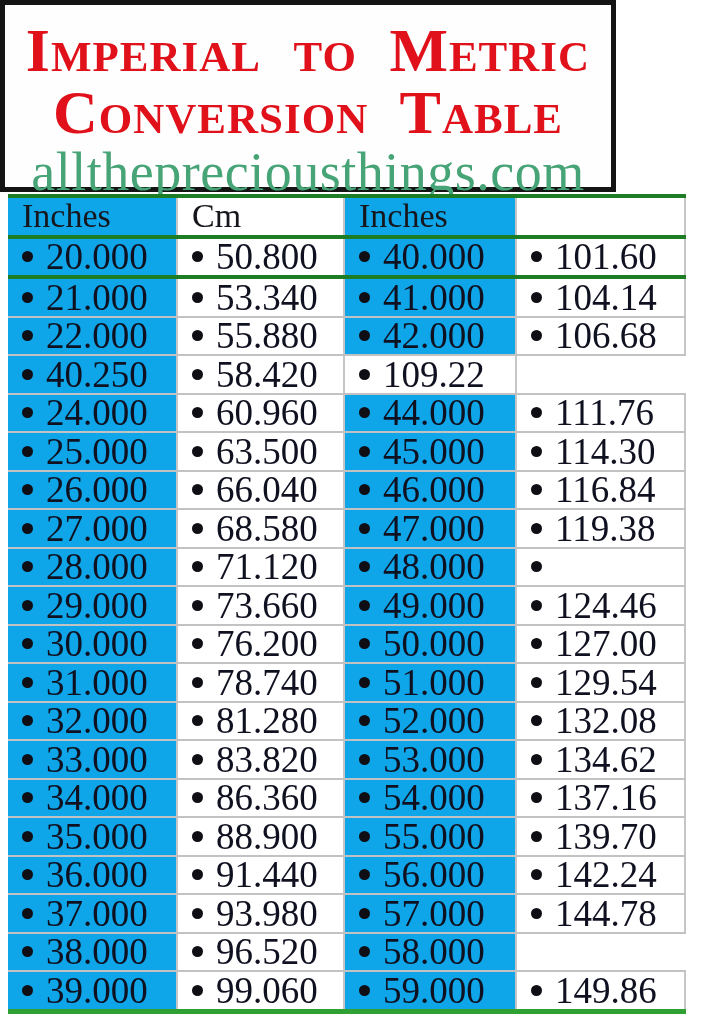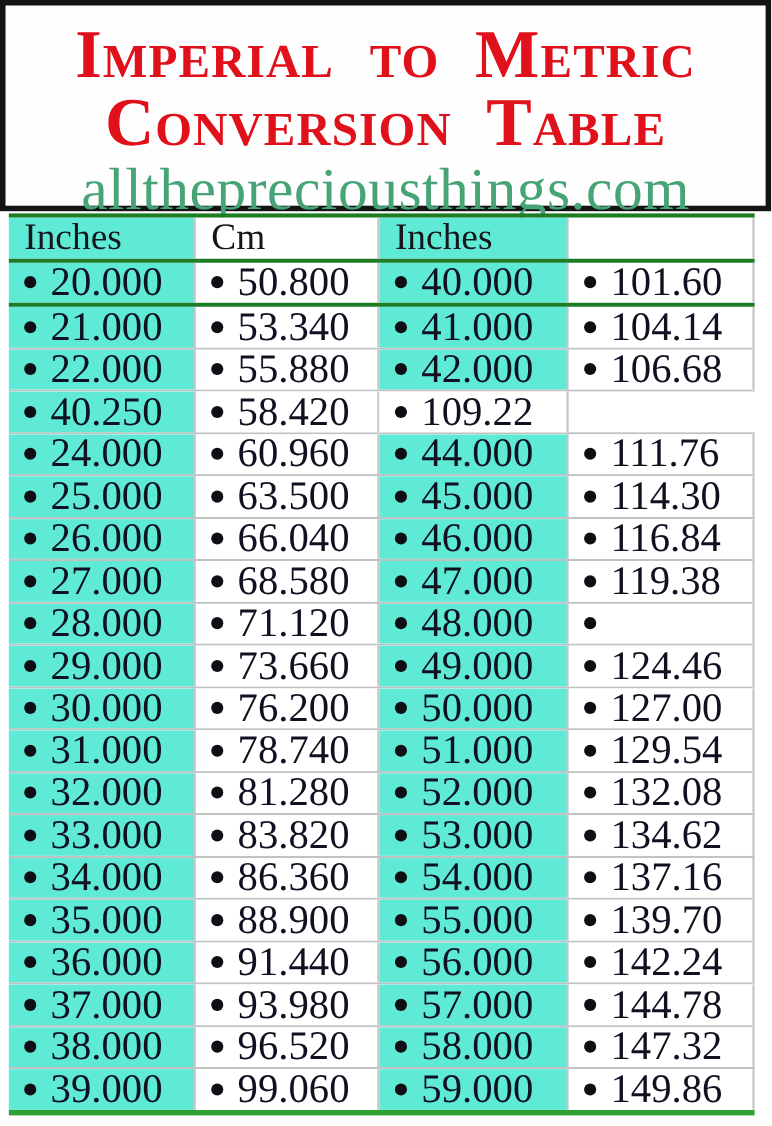--- a/index.html
+++ b/index.html
@@ -2,21 +2,21 @@
 <html><head>
 <meta charset="utf-8">
 <style>
   html, body { margin:0; padding:0; }
   body {
     width:702px; height:1024px; background:#ffffff; overflow:hidden;
     font-family:"Liberation Serif", serif; position:relative;
   }
   .header-box {
     box-sizing:border-box; position:absolute; left:0; top:0;
-    width:701px; height:192px; border:5px solid #141414; background:#fefefe;
+    width:616px; height:192px; border:5px solid #141414; background:#fefefe;
     text-align:center;
   }
   .title-line {
     color:#e0111a; font-weight:bold; font-variant:small-caps;
     font-size:62px; line-height:1.0; word-spacing:16px; letter-spacing:1px;
     margin:0;
   }
   .title-line.first { margin-top:14px; }
   .title-line.second { margin-top:0; }
   .website {
@@ -30,21 +30,21 @@
     display:grid; grid-template-columns:170px 167px 172px 169px;
     background:#ffffff;
   }
   .row.sep { border-bottom:2px solid #c2c2c2; }
   .cell {
     box-sizing:border-box; height:36.5px; display:flex; align-items:center;
     padding-left:14px; border-right:2px solid #c6c6c6;
     font-size:37px; line-height:1; color:#101120; white-space:nowrap;
     overflow:hidden; background:#ffffff;
   }
-  .cell.blue { background:#5eead4; }
+  .cell.blue { background:#0ea5e9; }
   .hcell { font-size:34px; color:#16161c; }
   .bullet {
     width:11px; height:11px; border-radius:50%; background:#0e0e14;
     margin-right:13px; flex:none;
   }
 </style>
 </head>
 <body>
 
 <div class="header-box">
@@ -396,24 +396,20 @@
         <span>38.000</span>
       </div>
       <div class="cell">
         <span class="bullet"></span>
         <span>96.520</span>
       </div>
       <div class="cell blue">
         <span class="bullet"></span>
         <span>58.000</span>
       </div>
-      <div class="cell">
-        <span class="bullet"></span>
-        <span>147.32</span>
-      </div>
     </div>
     <div class="row">
       <div class="cell blue">
         <span class="bullet"></span>
         <span>39.000</span>
       </div>
       <div class="cell">
         <span class="bullet"></span>
         <span>99.060</span>
       </div>

